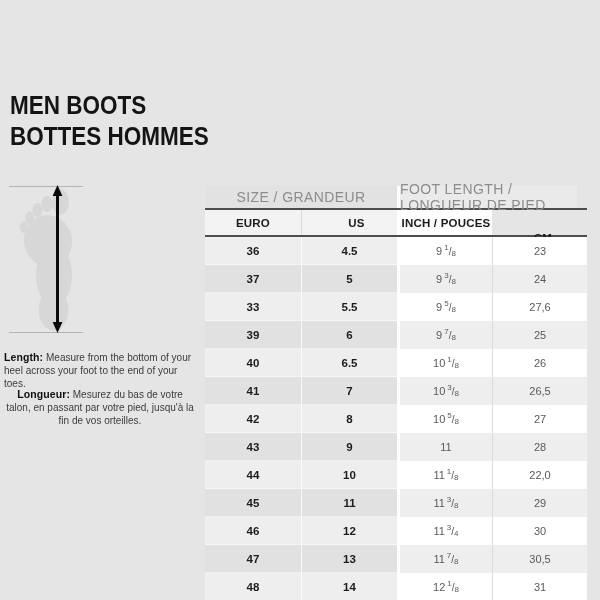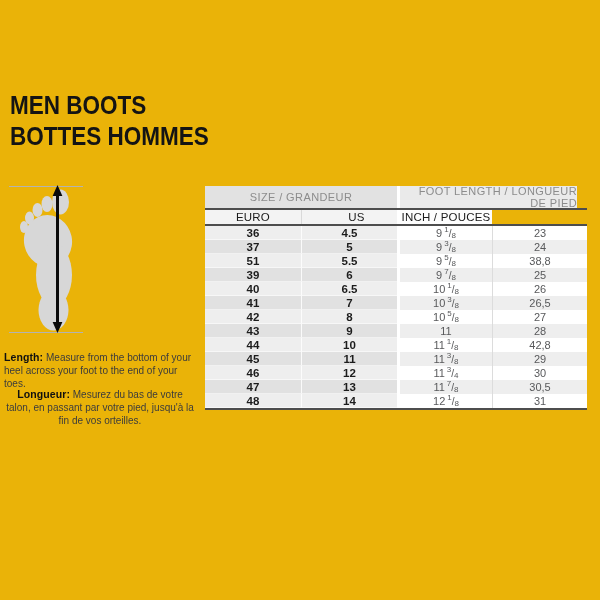--- a/index.html
+++ b/index.html
@@ -1,17 +1,17 @@
 <!DOCTYPE html>
 <html><head>
 <meta charset="utf-8">
 <style>
   html,body { margin:0; padding:0; background:#fff; }
   .frame {
-    position:relative; width:600px; height:600px; background:#eab308;
+    position:relative; width:600px; height:600px; background:#e5e5e5;
     font-family:"Liberation Sans", sans-serif; overflow:hidden;
   }
 
   
   .title {
     position:absolute; left:10px; top:90px;
     font-weight:800; font-size:25px; line-height:31px; color:#141414;
     transform:scaleX(0.9); transform-origin:0 0; white-space:nowrap;
     letter-spacing:0;
   }
@@ -34,33 +34,33 @@
   .cell { display:flex; align-items:center; justify-content:center; box-sizing:border-box; }
 
   .w-euro { width:96px; }
   .w-us   { width:96px; }
   .w-gap  { width:3px; background:#ffffff; }
   .w-inch { width:92px;text-align:center; }
   .w-cm   { width:95px; }
   .w-gleft  { width:192px; }
   .w-gright { width:177px; }
 
-  .group-row { height:22px; font-size:11px; letter-spacing:0.4px; color:#8c8c8c;text-align:right; }
+  .group-row { height:22px; font-size:14px; letter-spacing:0.4px; color:#8c8c8c; }
   .group-row .g-left  { background:#e2e2e2; }
   .group-row .g-right { background:#eaeaea; }
 
   .dark-line { height:2px; background:#4d4d4d; }
 
-  .col-row { height:14px; font-weight:normal; font-size:11.5px; color:#1b1b1b; letter-spacing:0.2px; }
+  .col-row { height:25px; font-weight:bold; font-size:11.5px; color:#1b1b1b; letter-spacing:0.2px; }
   .col-row .w-euro, .col-row .w-us { background:#f3f3f3; }
   .col-row .w-inch, .col-row .w-cm { background:#fdfdfd; }
   .col-row .w-us  { border-left:1px solid #d9d9d9;padding-left:14px; }
   .col-row .w-cm  { border-left:7px solid #737373;margin-top:28px; }
 
-  .drow { height:14px; font-size:11px; }
+  .drow { height:28px; font-size:11px; }
   .drow .c-euro, .drow .c-us {
     background:#eeeeee; font-weight:bold; font-size:11.5px; color:#1c1c1c;
   }
   .drow .c-inch, .drow .c-cm { background:#ffffff; color:#58595b; }
   .drow.alt .c-euro, .drow.alt .c-us { background:#e1e1e1; }
   .drow.alt .c-inch, .drow.alt .c-cm { background:#eeeeee; }
   .drow .c-us { border-left:1px solid rgba(255,255,255,0.85); }
   .drow .c-cm { border-left:1px solid #dcdcdc; }
   .drow .c-euro, .drow .c-us { border-bottom:1px solid rgba(255,255,255,0.55); }
 
@@ -136,30 +136,30 @@
           <div class="w-gap"></div>
           <div class="cell w-inch c-inch">
             <span>9</span>
             <span class="fnum">3</span>
             <span class="fslash">/</span>
             <span class="fden">8</span>
           </div>
           <div class="cell w-cm c-cm">24</div>
         </div>
         <div class="trow drow">
-          <div class="cell w-euro c-euro">51</div>
+          <div class="cell w-euro c-euro">33</div>
           <div class="cell w-us c-us">5.5</div>
           <div class="w-gap"></div>
           <div class="cell w-inch c-inch">
             <span>9</span>
             <span class="fnum">5</span>
             <span class="fslash">/</span>
             <span class="fden">8</span>
           </div>
-          <div class="cell w-cm c-cm">38,8</div>
+          <div class="cell w-cm c-cm">27,6</div>
         </div>
         <div class="trow drow alt">
           <div class="cell w-euro c-euro">39</div>
           <div class="cell w-us c-us">6</div>
           <div class="w-gap"></div>
           <div class="cell w-inch c-inch">
             <span>9</span>
             <span class="fnum">7</span>
             <span class="fslash">/</span>
             <span class="fden">8</span>
@@ -214,21 +214,21 @@
         <div class="trow drow">
           <div class="cell w-euro c-euro">44</div>
           <div class="cell w-us c-us">10</div>
           <div class="w-gap"></div>
           <div class="cell w-inch c-inch">
             <span>11</span>
             <span class="fnum">1</span>
             <span class="fslash">/</span>
             <span class="fden">8</span>
           </div>
-          <div class="cell w-cm c-cm">42,8</div>
+          <div class="cell w-cm c-cm">22,0</div>
         </div>
         <div class="trow drow alt">
           <div class="cell w-euro c-euro">45</div>
           <div class="cell w-us c-us">11</div>
           <div class="w-gap"></div>
           <div class="cell w-inch c-inch">
             <span>11</span>
             <span class="fnum">3</span>
             <span class="fslash">/</span>
             <span class="fden">8</span>

